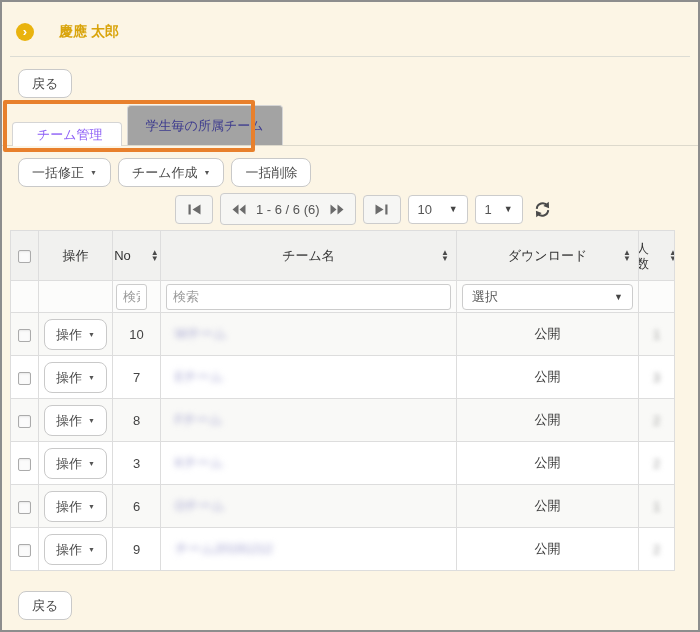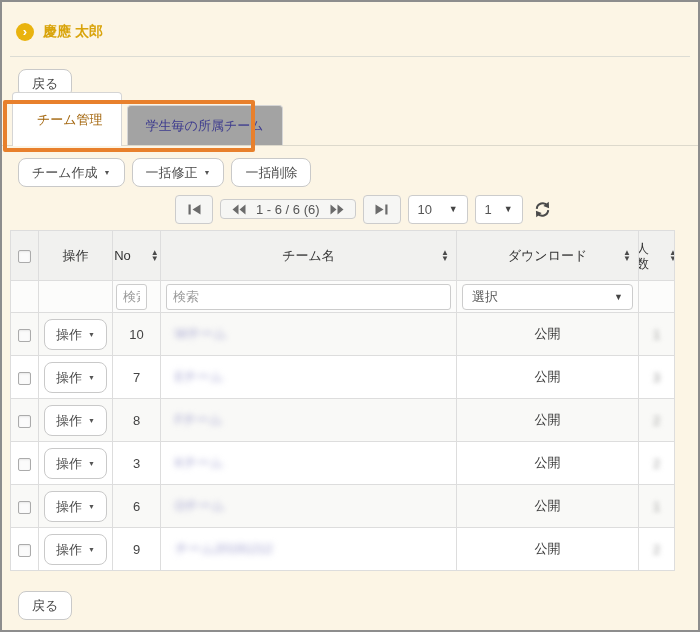--- a/index.html
+++ b/index.html
@@ -4,43 +4,43 @@
 <style>
   * { margin:0; padding:0; box-sizing:border-box; }
   html,body { width:700px; height:632px; }
   body { font-family:"Liberation Sans","DejaVu Sans",sans-serif; font-size:13px; color:#444; }
   .page { position:relative; width:700px; height:632px; background:#fcf5e5; border:2px solid #8d8d8d; overflow:hidden; }
 
   
   .header { padding:21px 14px 15px 14px; display:flex; align-items:center; gap:9px; }
   .hdr-icon { width:18px; height:18px; border-radius:50%; background:#e9b30e; color:#fff; display:flex; align-items:center; justify-content:center; font-weight:bold; font-size:13px; line-height:1; padding-bottom:1px; flex:0 0 auto; }
   .page-title { color:#211f87; font-size:17px; font-weight:bold; letter-spacing:.5px; }
-  .user-name { color:#d9a40b; font-size:14px; font-weight:bold; margin-left:0; filter:blur(0.5px); }
+  .user-name { color:#d9a40b; font-size:14px; font-weight:bold; margin-left:16px; filter:blur(0.5px); }
   .divider { border-top:1px solid #dcdcd4; margin:0 8px; }
 
   
   .btn { display:inline-flex; align-items:center; justify-content:center; gap:6px; background:#fff; border:1px solid #c9c9c9; border-radius:8px; padding:5px 13px; color:#4a4a4a; font-size:13px; cursor:pointer; line-height:17px; }
   .caret { font-size:7px; color:#555; line-height:1; }
 
   .back-top { margin:12px 0 0 16px; }
 
   
   .tabbar { position:relative; margin-top:4px; height:44px; display:flex; align-items:flex-end; padding-left:10px; border-bottom:1px solid #ddd9cc; }
   .tab { height:40px; display:flex; align-items:center; padding:0 18px; border:1px solid #d5d5d5; border-bottom:none; border-radius:4px 4px 0 0; margin-right:5px; cursor:pointer; }
-  .tab.active { background:#fff; color:#a16207; position:relative; top:1px; height:54px;padding-left:24px; }
+  .tab.active { background:#fff; color:#8b5cf6; position:relative; top:1px; height:24px;padding-left:24px; }
   .tab.inactive { background:#a3a3a3; color:#3d3b8e; }
   .annotation-box { position:absolute; left:1px; top:98px; width:252px; height:52px; border:4px solid #e8802c; border-radius:2px; pointer-events:none; z-index:6; }
 
   
   .toolbar { margin:12px 0 0 16px; display:flex; gap:7px; }
 
   
   .pager-row { margin:7px 0 0 173px; display:flex; align-items:center; gap:7px; height:30px; }
   .pager-btn { width:38px; height:29px; display:flex; align-items:center; justify-content:center; background:#f6f6f4; border:1px solid #ccc; border-radius:4px; cursor:pointer; }
-  .pager-group { height:20px; display:flex; align-items:center; gap:10px; padding:0 11px; background:#f6f6f4; border:1px solid #ccc; border-radius:4px; }
+  .pager-group { height:32px; display:flex; align-items:center; gap:10px; padding:0 11px; background:#f6f6f4; border:1px solid #ccc; border-radius:4px; }
   .pager-group svg { cursor:pointer; }
   .pager-label { color:#555; white-space:nowrap; }
   .sel { height:29px; background:#fff; border:1px solid #ccc; border-radius:4px; display:flex; align-items:center; justify-content:space-between; padding:0 9px; cursor:pointer; color:#555; }
   .sel.sel-size { width:60px; }
   .sel.sel-page { width:48px; }
   .sel-arrow { font-size:9px; color:#444; }
   .refresh-btn { background:none; border:none; margin-left:3px; cursor:pointer; display:flex; align-items:center; }
 
   
   table.grid { margin:6px 8px 0 8px; border-collapse:collapse; table-layout:fixed; width:664px; background:#fff; }
@@ -90,25 +90,25 @@
   
   <div class="tabbar">
     <div class="tab active">チーム管理</div>
     <div class="tab inactive">学生毎の所属チーム</div>
   </div>
   <div class="annotation-box"></div>
 
   
   <div class="toolbar">
     <button class="btn">
-        <span>チーム作成</span>
+        <span>一括修正</span>
         <span class="caret">▼</span>
       </button>
     <button class="btn">
-        <span>一括修正</span>
+        <span>チーム作成</span>
         <span class="caret">▼</span>
       </button>
     <button class="btn">一括削除</button>
   </div>
 
   
   <div class="pager-row">
     <div class="pager-btn">
       <svg class="pg" width="13" height="11" viewBox="0 0 13 11">
           <rect x="0.5" y="0.5" width="2.2" height="10"></rect>

